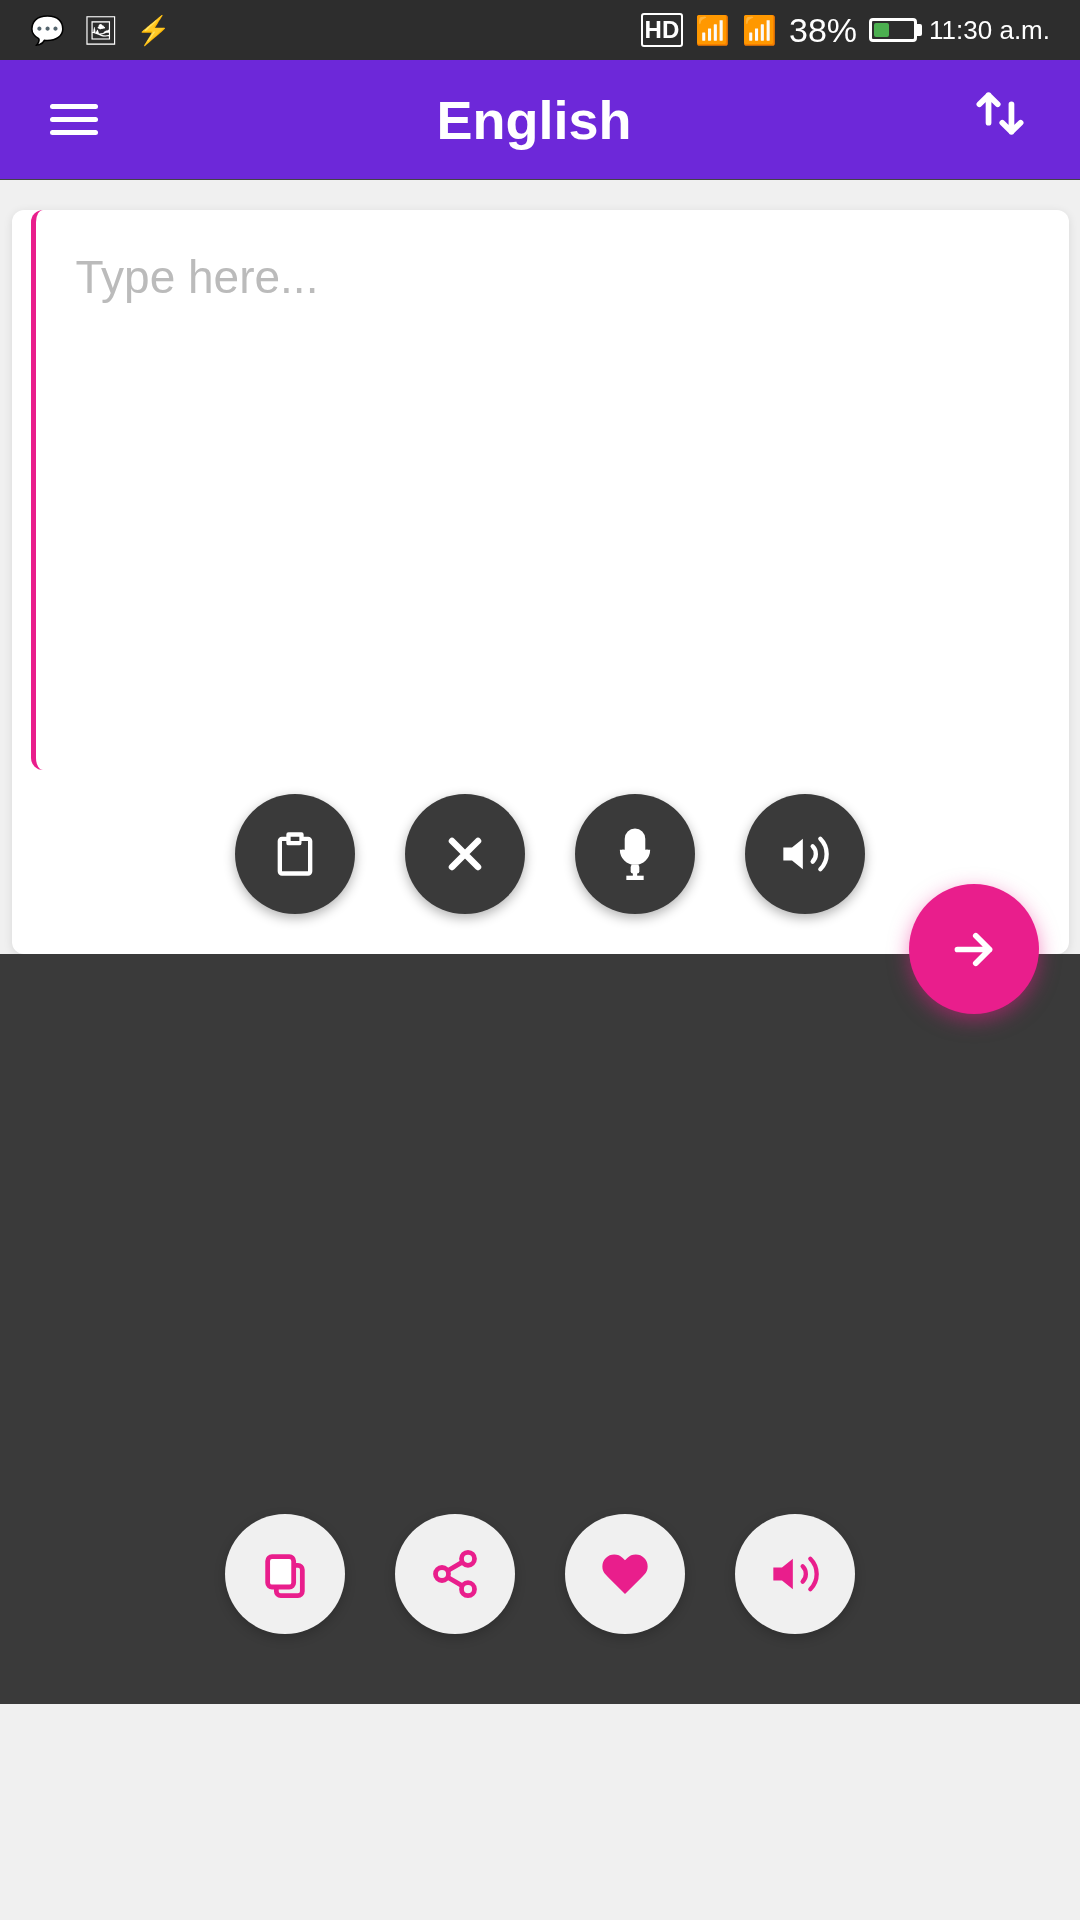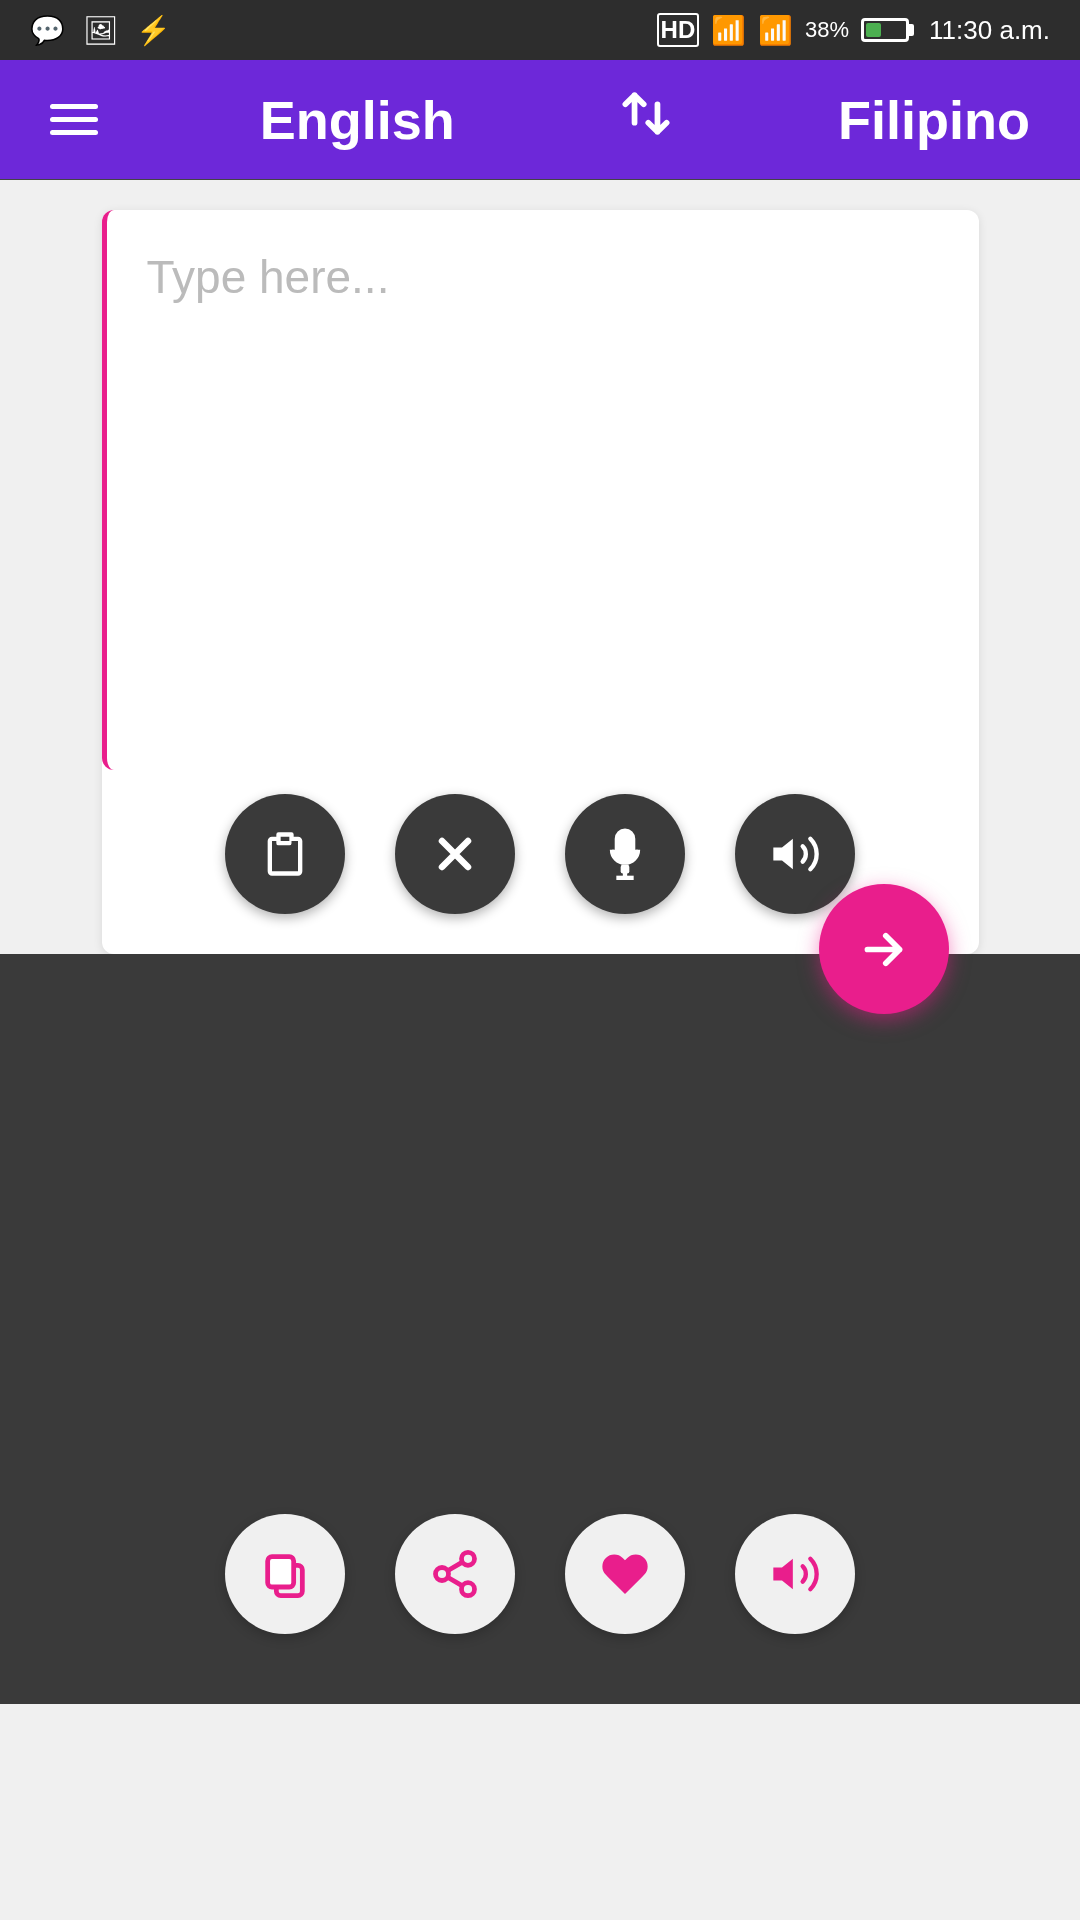--- a/index.html
+++ b/index.html
@@ -128,27 +128,28 @@
 
     .lang-to {
       color: white;
       font-size: 54px;
       font-weight: bold;
       cursor: pointer;
     }
 
     
     .input-area {
-      width: 877px;
+      width: 1057px;
       margin: 30px auto 0 auto;
       background: white;
       border-radius: 12px;
       position: relative;
       min-height: 640px;
       box-shadow: 0 2px 10px rgba(0,0,0,0.1);
+      padding-left: 19px;
     }
 
     .input-field {
       width: 100%;
       min-height: 560px;
       padding: 40px 40px 20px 40px;
       font-size: 46px;
       color: #333;
       border: none;
       outline: none;
@@ -258,44 +259,43 @@
     <span class="status-icon">🖼</span>
 
     <span class="status-icon">⚡</span>
   </div>
   <div class="status-bar-right">
     <span style="font-size:24px; color:white; font-weight:bold; border:2px solid white; padding:1px 2px; border-radius:3px;">HD</span>
 
     <span style="font-size:28px; color:white;">📶</span>
     <span style="font-size:28px; color:white;">📶</span>
 
-    <span style="color:white; font-size:22px;">38%</span>
+    <span style="color:white; font-size:34px;">38%</span>
     <div class="battery-container">
       <div class="battery-bar">
         <div class="battery-fill"></div>
       </div>
     </div>
-    <span style="color:white; font-size:26px; margin-left:8px;">11:30 a.m.</span>
+    <span style="color:white; font-size:26px; ">11:30 a.m.</span>
   </div>
 </div>
 
 <div class="toolbar">
   <div class="menu-icon">
     <span></span>
     <span></span>
     <span></span>
   </div>
   <span class="lang-from">English</span>
 
   <span class="swap-icon">
     <svg width="60" height="55" viewBox="0 0 24 24" fill="none" xmlns="http://www.w3.org/2000/svg">
       <path d="M7 16V4m0 0L3 8m4-4l4 4M17 8v12m0 0l4-4m-4 4l-4-4" stroke="white" stroke-width="2.5" stroke-linecap="round" stroke-linejoin="round"></path>
     </svg>
   </span>
-  <span class="lang-to">Filipino</span>
 </div>
 
 <div class="content-wrapper">
 
   <div class="input-area">
     <textarea class="input-field" placeholder="Type here..." style=""></textarea>
 
     
     <div class="input-buttons">
 

